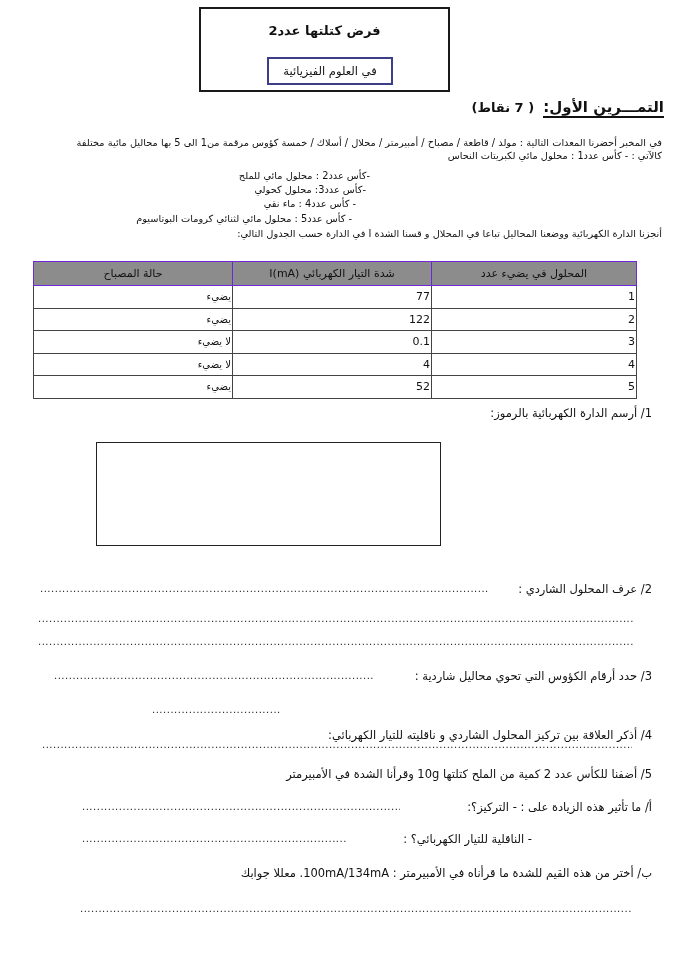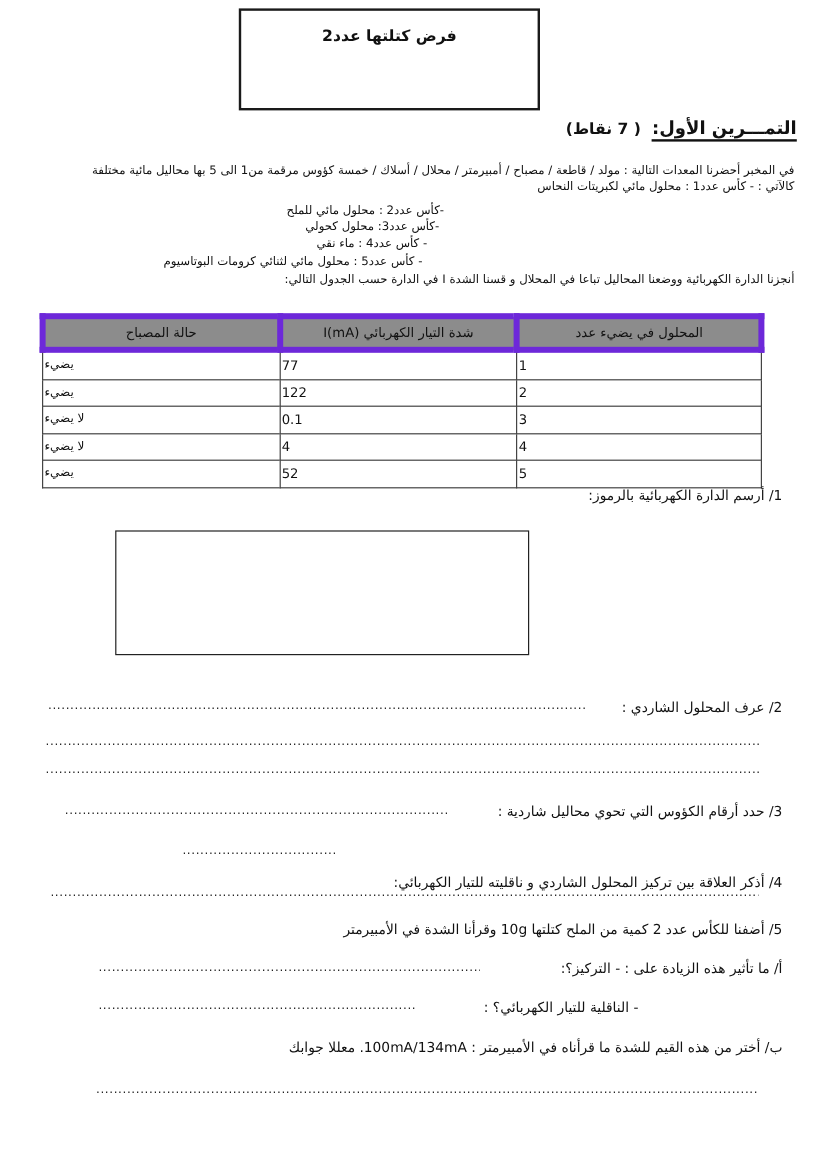--- a/index.html
+++ b/index.html
@@ -16,33 +16,34 @@
 
   
   #exercise-heading { right:14px; top:98px; font-size:15px; font-weight:bold; direction:rtl; white-space:nowrap; }
   #exercise-heading .main { border-bottom:2.5px solid #111; padding-bottom:0; }
   #exercise-heading .pts { font-size:13px; margin-right:4px; }
 
   .intro { font-size:9.8px; line-height:12.5px; white-space:nowrap; direction:rtl; }
 
   
   #results-table { left:33px; top:261px; width:604px; border-collapse:collapse; direction:rtl; font-size:11px; }
-  #results-table th { background:#8c8c8c; color:#111; font-weight:normal; height:21px; border:5px solid #6d28d9; font-size:11px; }
-  #results-table td { height:19.5px; border:1px solid #444; text-align:left; }
+  #results-table th { background:#8c8c8c; color:#111; font-weight:normal; height:21px; border:1px solid #6d28d9; font-size:11px; }
+  #results-table td { height:19.5px; border:1px solid #444; text-align:right; }
   #results-table td.lamp { font-size:10px; }
 
   .q { font-size:11.5px; direction:rtl; white-space:nowrap; }
   .dots { font-size:10px; letter-spacing:0.5px; color:#222; overflow:hidden; white-space:nowrap; }
   #drawing-box { left:96px; top:442px; width:345px; height:104px; border:1.5px solid #222; box-sizing:border-box; }
 </style>
 </head>
 <body>
 
 <div id="header-box" class="abs">
   <div id="exam-title" class="abs rtl">فرض كتلتها عدد2</div>
+  <div id="subject-box" class="abs rtl">في العلوم الفيزيائية</div>
 </div>
 
 <div id="exercise-heading" class="abs">
   <span class="main">التمـــرين الأول:</span>
   <span class="pts">( 7 نقاط)</span>
 </div>
 
 <div class="abs intro" style="right:16px; top:137px;">في المخبر أحضرنا المعدات التالية : مولد / قاطعة / مصباح / أمبيرمتر / محلال / أسلاك / خمسة كؤوس مرقمة من1 الى 5 بها محاليل مائية مختلفة</div>
 <div class="abs intro" style="right:16px; top:150px;">كالآتي : - كأس عدد1 : محلول مائي لكبريتات النحاس</div>
 <div class="abs intro" style="right:308px; top:170px;">-كأس عدد2 : محلول مائي للملح</div>

